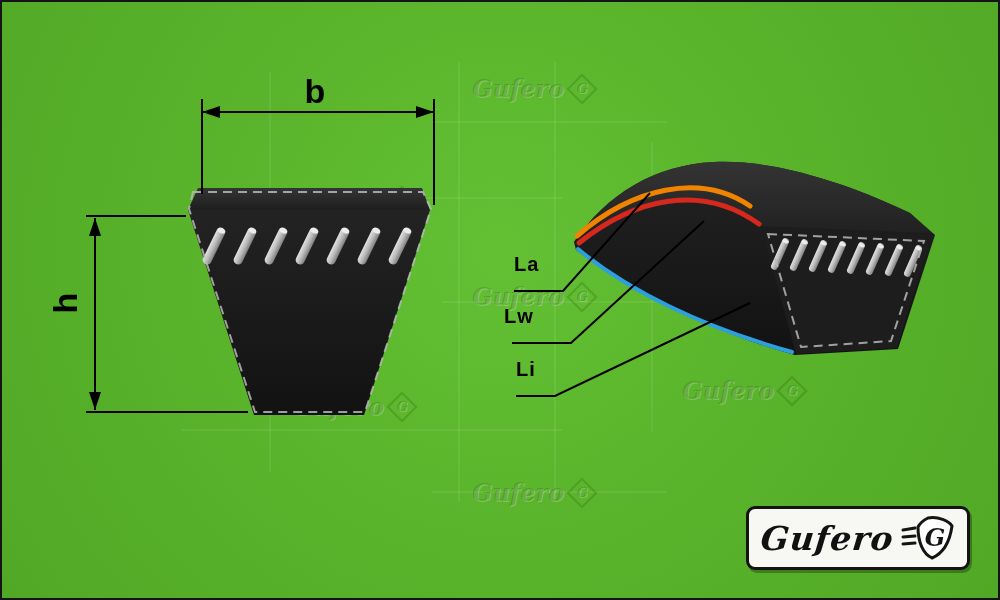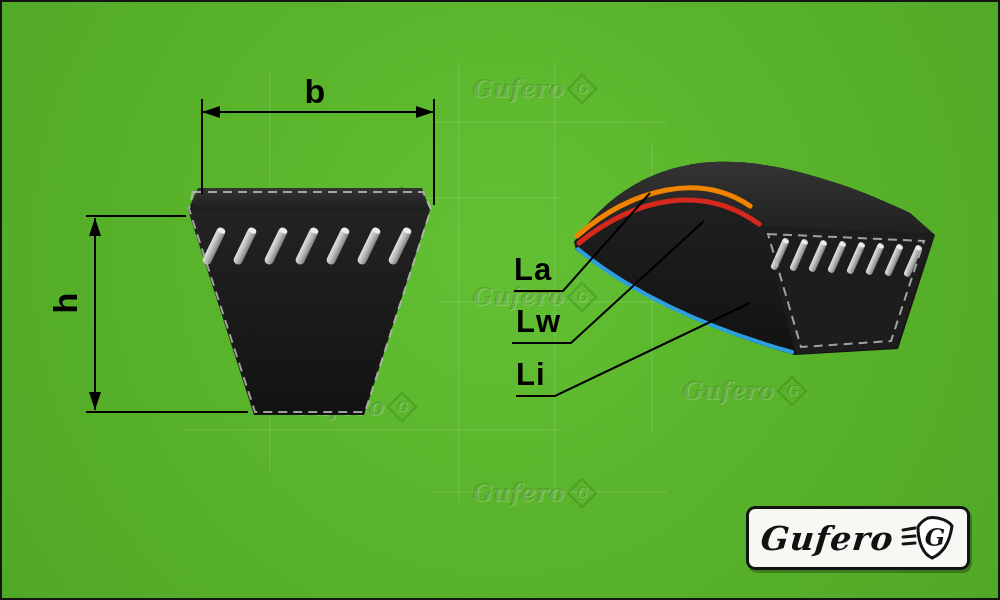--- a/index.html
+++ b/index.html
@@ -8,23 +8,23 @@
   .canvas{position:relative;width:996px;height:596px;border:2px solid #141414;
           background:radial-gradient(circle at 50% 42%, #63c033 0%, #58b22a 55%, #51a826 100%);
           overflow:hidden;}
   svg.art{position:absolute;left:0;top:0;}
   
   .dim-label{position:absolute;font-weight:bold;color:#000;
              font-family:"Liberation Sans",sans-serif;line-height:1;}
   .lbl-b{left:288px;top:72px;font-size:34px;width:50px;text-align:center;}
   .lbl-h{left:38px;top:284px;font-size:34px;width:50px;text-align:center;
          transform:rotate(-90deg);}
-  .lbl-len{font-size:31px;letter-spacing:1px;}
+  .lbl-len{font-size:20px;letter-spacing:1px;}
   .lbl-la{left:512px;top:252px;}
-  .lbl-lw{left:514px;top:304px;}
+  .lbl-lw{left:502px;top:304px;}
   .lbl-li{left:514px;top:357px;text-align:right;}
   
   .wm{position:absolute;display:flex;align-items:center;gap:7px;
       color:rgba(25,70,5,0.20);font-family:"DejaVu Serif",serif;
       font-style:italic;font-weight:bold;font-size:24px;
       text-shadow:1px 1px 0 rgba(255,255,255,0.22);pointer-events:none;}
   .wm-d{display:inline-block;width:18px;height:18px;border:2px solid rgba(25,70,5,0.20);
         transform:rotate(45deg);position:relative;}
   .wm-d i{position:absolute;left:50%;top:50%;transform:translate(-50%,-52%) rotate(-45deg);
           font-style:italic;font-size:13px;font-weight:bold;}

